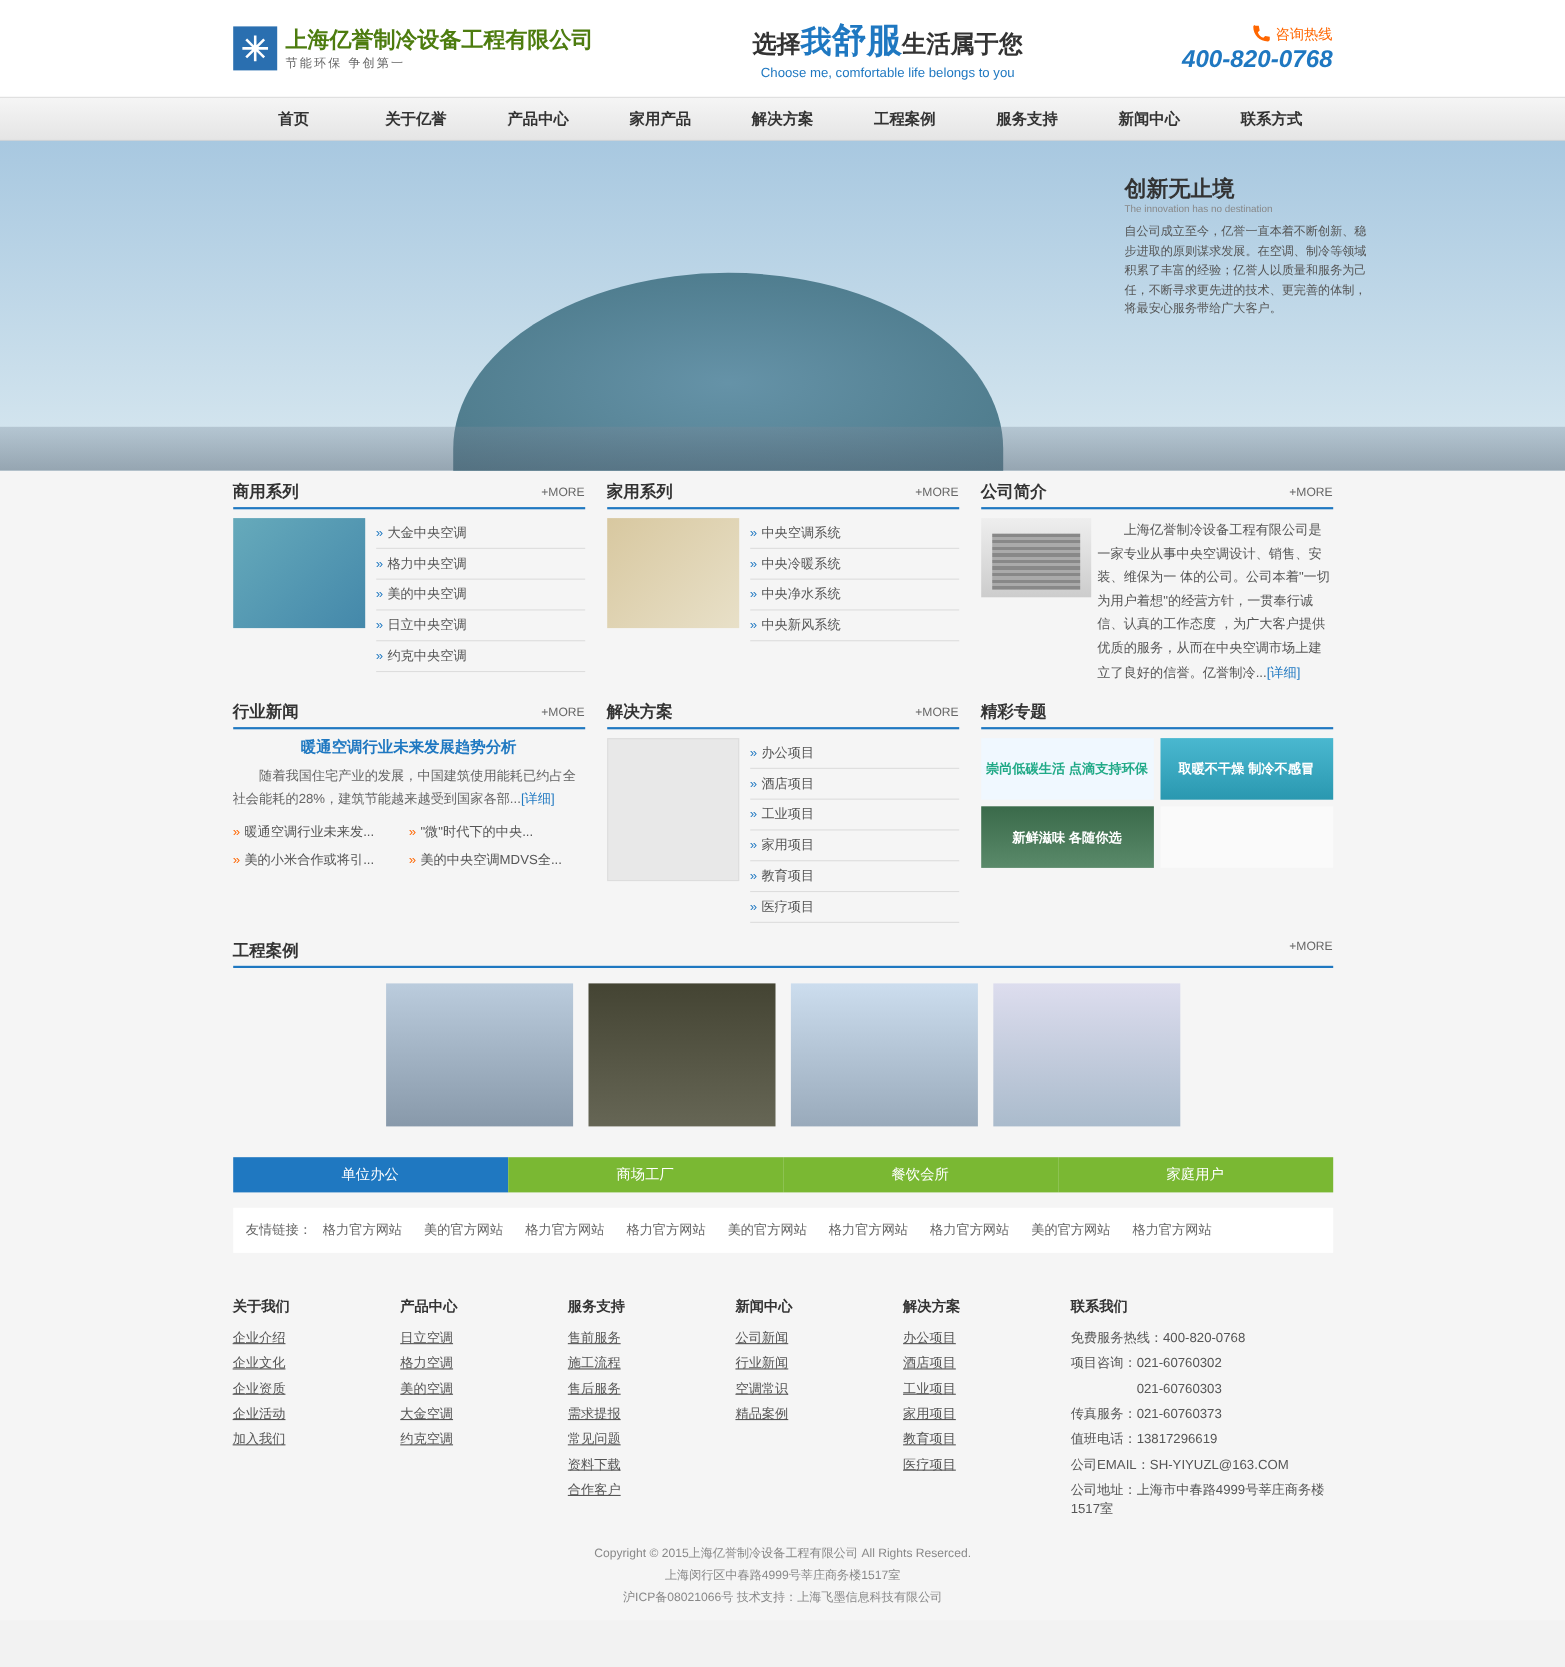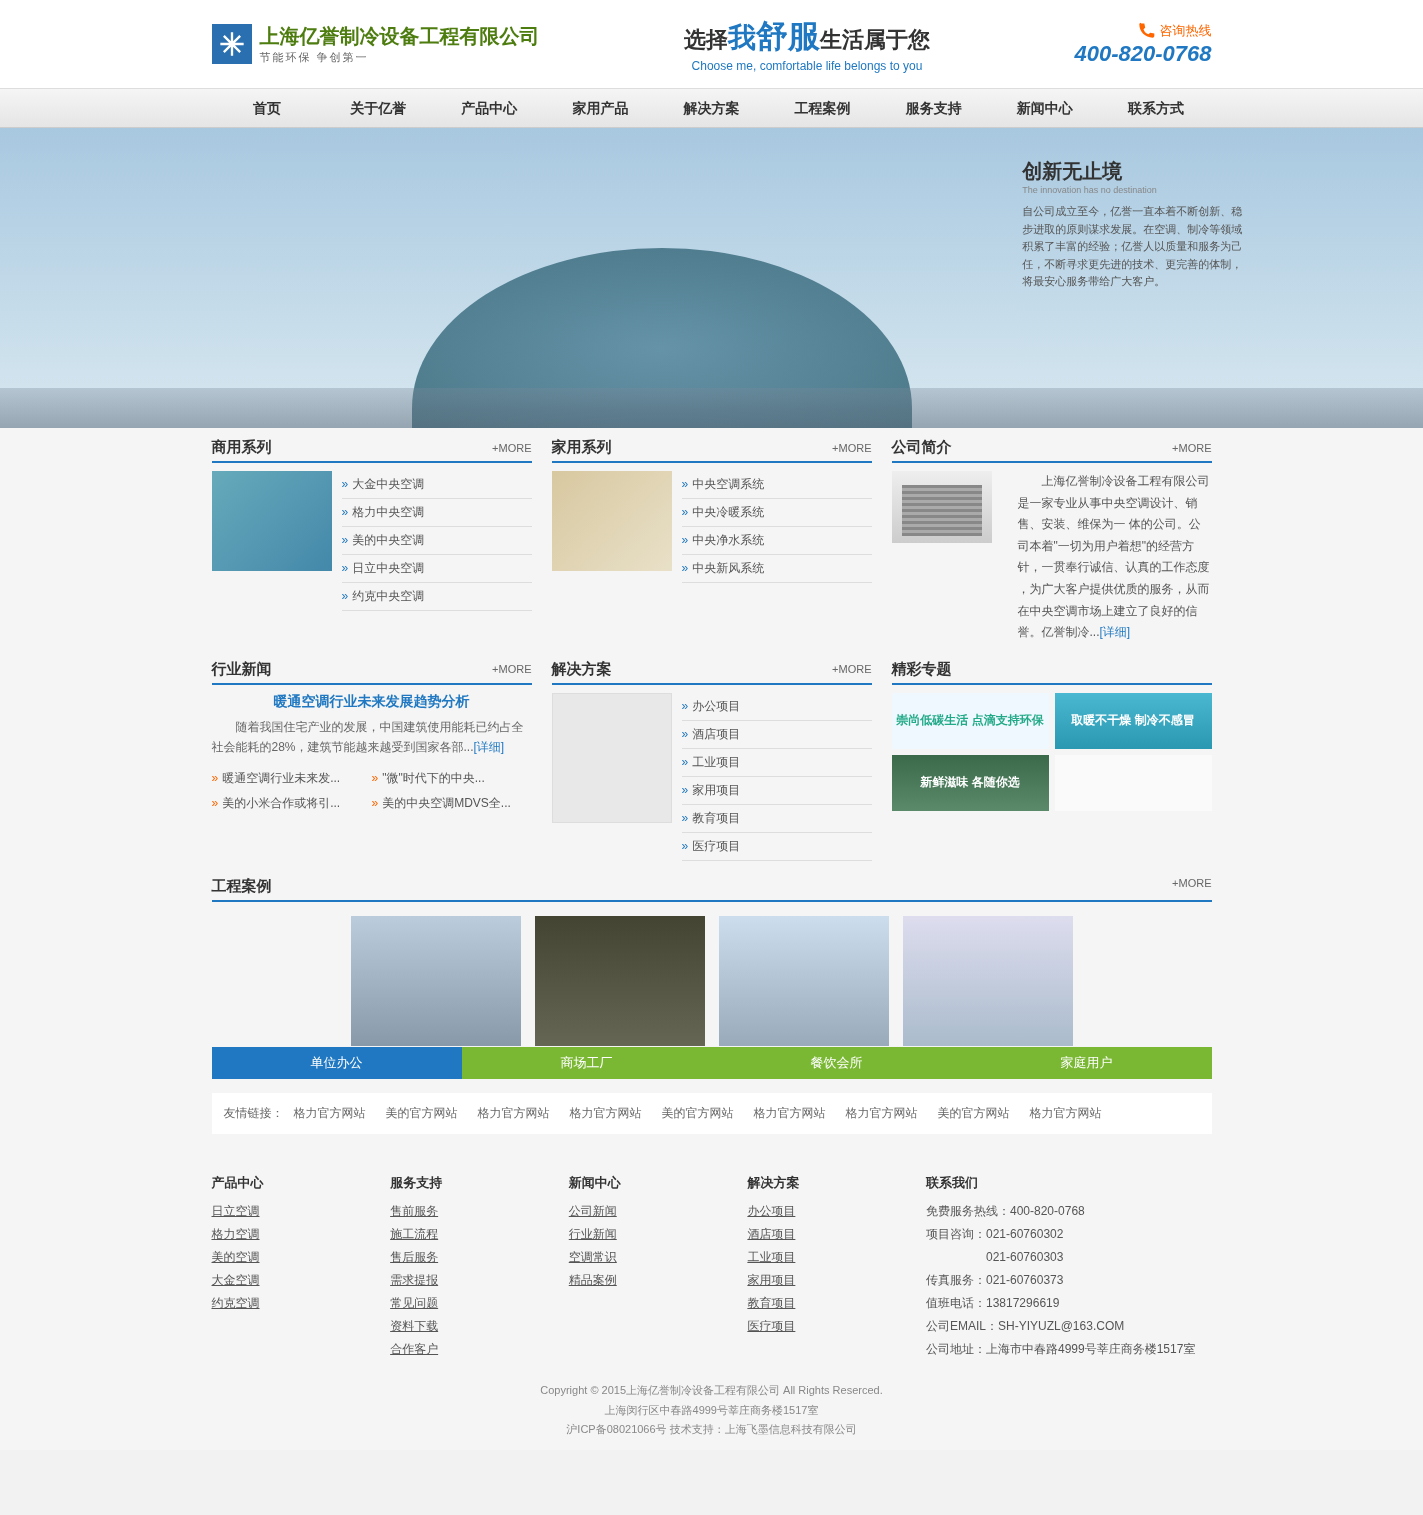--- a/index.html
+++ b/index.html
@@ -47,21 +47,21 @@
 .thumb.interior{ background:linear-gradient(135deg,#d8c8a0,#e8e0c8);}
 .thumb.building{ background:linear-gradient(#eee,#ccc); position:relative;}
 .thumb.building::after{content:"";position:absolute;left:10%;right:10%;top:20%;bottom:10%;background:repeating-linear-gradient(0deg,#888,#888 3px,#aaa 3px,#aaa 6px);}
 .link-list { list-style:none; flex:1;}
 .link-list li { border-bottom:1px solid #ddd; padding:5px 0;}
 .link-list li a { color:#555; font-size:12px;}
 .link-list li::before{ content:"»"; color:#1f78c1; margin-right:4px;}
 
 .company-desc { font-size:12px; line-height:1.8; color:#555;}
 .company-desc .detail{ color:#1f78c1;}
-.company-body{ display:flex; gap:26px;}
+.company-body{ display:flex; gap:6px;}
 
 .news-feature h4{ text-align:center; color:#1f78c1; font-size:14px; margin-bottom:6px;}
 .news-feature p{ font-size:12px; color:#666; line-height:1.7; text-indent:2em;}
 .news-feature .detail{color:#1f78c1;}
 .news-links{ display:flex; flex-wrap:wrap; margin-top:8px;}
 .news-links a{ width:50%; font-size:12px; color:#555; padding:4px 0;}
 .news-links a::before{content:"»"; color:#f60; margin-right:4px;}
 
 .solution-body{ display:flex; gap:10px;}
 .maze{ width:120px;height:130px; background:#e8e8e8; border:1px solid #ddd;}
@@ -74,21 +74,21 @@
 .t4{background:#fafafa;color:#888;}
 
 .cases-h{ display:flex; justify-content:space-between; border-bottom:2px solid #1f78c1; padding-bottom:4px; margin-bottom:14px;}
 .cases-h h3{font-size:15px;font-weight:bold;}
 .cases-h a{color:#666;font-size:11px;}
 .cases{ display:flex; gap:14px; justify-content:center;}
 .case{ width:170px; height:130px; background:linear-gradient(#bcd,#89a);}
 .case2{background:linear-gradient(#443,#665);}
 .case3{background:linear-gradient(#cde,#9ab);}
 .case4{background:linear-gradient(#dde,#abc);}
-.case-tabs{ display:flex; margin-top:1px;}
+.case-tabs{ display:flex; margin-top:28px;}
 .case-tab{ flex:1; text-align:center; line-height:32px; color:#fff; font-size:13px;}
 .ct1{background:#1f78c1;}
 .ct2,.ct3,.ct4{background:#7ab833;}
 
 .links{ background:#fff; padding:12px; margin-top:14px; font-size:12px; color:#666;font-family:Liberation Serif, serif;}
 .links a{ margin:0 10px; color:#666;}
 
 .footer{ background:#f5f5f5; padding:20px 0 10px;}
 .fcols{ display:flex; gap:20px;}
 .fcol{ flex:1;}
@@ -295,20 +295,30 @@
     <div class="links">
       <span>友情链接：</span><span id="flinks"><a href="#">格力官方网站</a><a href="#">美的官方网站</a><a href="#">格力官方网站</a><a href="#">格力官方网站</a><a href="#">美的官方网站</a><a href="#">格力官方网站</a><a href="#">格力官方网站</a><a href="#">美的官方网站</a><a href="#">格力官方网站</a></span>
     </div>
   </div>
 </div>
 
 <div class="footer">
   <div class="wrap">
     <div class="fcols" id="fcols">
         <div class="fcol">
+          <h4>关于我们</h4>
+          <ul>
+            <li><a href="#">企业介绍</a></li>
+            <li><a href="#">企业文化</a></li>
+            <li><a href="#">企业资质</a></li>
+            <li><a href="#">企业活动</a></li>
+            <li><a href="#">加入我们</a></li>
+          </ul>
+        </div>
+        <div class="fcol">
           <h4>产品中心</h4>
           <ul>
             <li><a href="#">日立空调</a></li>
             <li><a href="#">格力空调</a></li>
             <li><a href="#">美的空调</a></li>
             <li><a href="#">大金空调</a></li>
             <li><a href="#">约克空调</a></li>
           </ul>
         </div>
         <div class="fcol">

